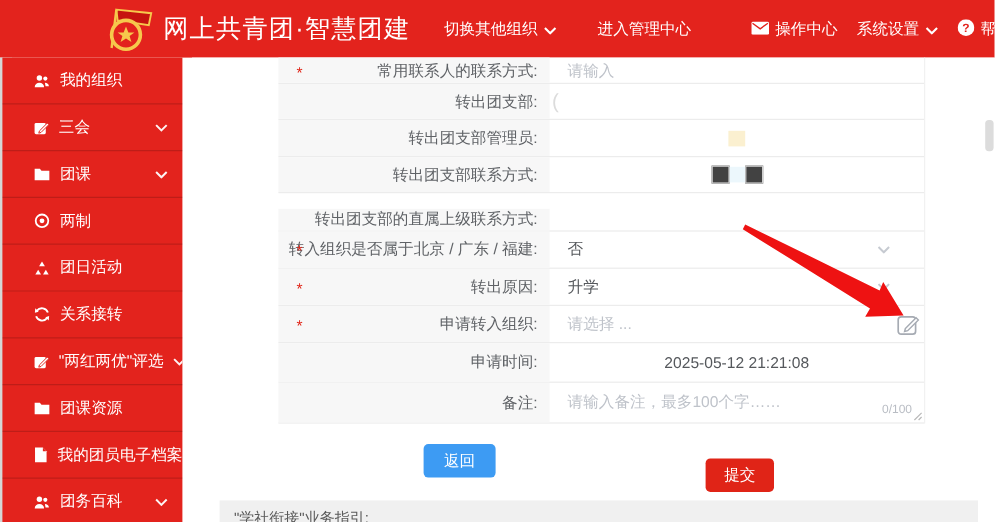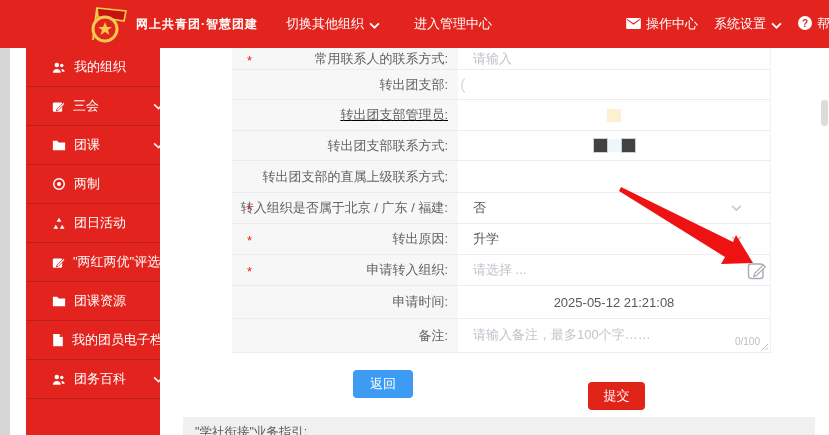--- a/index.html
+++ b/index.html
@@ -15,30 +15,30 @@
     --arrow:#ee1212;
   }
   html,body{margin:0;padding:0;background:#fff;}
   .stage{position:relative;width:829px;height:435px;overflow:hidden;background:#fff;
          font-family:"Liberation Sans","DejaVu Sans",sans-serif;}
 
   
   .hdr{position:absolute;left:0;top:0;width:829px;height:48px;background:var(--red);
        display:flex;align-items:center;color:#fff;}
   .hdr .logo{margin-left:84px;flex:none;display:flex;align-items:center;}
-  .hdr .title{font-size:12px;font-weight:bold;margin-left:8px;letter-spacing:1px;white-space:nowrap;}
+  .hdr .title{font-size:21px;font-weight:normal;margin-left:8px;letter-spacing:1px;white-space:nowrap;}
   .hdr-link{font-size:13px;display:flex;align-items:center;gap:5px;white-space:nowrap;cursor:pointer;text-align:center;}
   .hdr-link.switch{margin-left:28px;}
   .hdr-link.admin{margin-left:34px;}
   .hdr-right{position:absolute;right:-14px;top:0;height:48px;display:flex;align-items:center;gap:16px;}
   .hdr-right .hdr-link{gap:5px;}
 
   
   .left-strip{position:absolute;left:0;top:48px;width:10px;bottom:0;background:#d6d6d6;}
-  .sidebar{position:absolute;left:26px;top:48px;width:150px;bottom:0;background:var(--red);
+  .sidebar{position:absolute;left:2px;top:48px;width:150px;bottom:0;background:var(--red);
            display:flex;flex-direction:column;}
   .sb-item{height:38px;flex:none;display:flex;align-items:center;gap:8px;
            padding:0 12px 0 26px;border-bottom:1px solid var(--red-sep);
            color:#fff;font-size:13px;cursor:pointer;white-space:nowrap;overflow:hidden;}
   .sb-icon{flex:none;display:flex;align-items:center;}
   .sb-chev{margin-left:auto;flex:none;display:flex;align-items:center;opacity:.95;}
 
   
   .main{position:absolute;left:160px;top:48px;right:0;bottom:0;background:#fff;}
   .form-table{position:absolute;left:72px;top:0;width:538px;border-right:1px solid #f1f1f1;}
@@ -187,20 +187,31 @@
           <svg width="14" height="13" viewBox="0 0 16 15">
             <path d="M8 1l2.8 4.6H5.2z" fill="#fff"></path>
             <path d="M1.6 13.6l2.7-4.7 2.8 4.6z" fill="#fff"></path>
             <path d="M14.4 13.6H9l2.7-4.6z" fill="#fff"></path>
           </svg>
         </span>
         <span class="sb-label">团日活动</span>
       </div>
       <div class="sb-item">
         <span class="sb-icon">
+          <svg width="14" height="14" viewBox="0 0 16 16" fill="none">
+            <path d="M13.6 6.2A6 6 0 0 0 3.2 4.4" stroke="#fff" stroke-width="1.8"></path>
+            <path d="M2.4 9.8A6 6 0 0 0 12.8 11.6" stroke="#fff" stroke-width="1.8"></path>
+            <polygon points="1.6,2.2 4.8,5.4 1.2,6.4" fill="#fff"></polygon>
+            <polygon points="14.4,13.8 11.2,10.6 14.8,9.6" fill="#fff"></polygon>
+          </svg>
+        </span>
+        <span class="sb-label">关系接转</span>
+      </div>
+      <div class="sb-item">
+        <span class="sb-icon">
           <svg width="13" height="13" viewBox="0 0 16 16">
             <rect x="1" y="3" width="11.5" height="11.5" rx="1.5" fill="#fff"></rect>
             <path d="M6 11.2 14 3.2l1.6 1.6-8 8-2.3.7z" fill="#fff" stroke="#e3231d" stroke-width="1"></path>
           </svg>
         </span>
         <span class="sb-label">"两红两优"评选</span>
         <span class="sb-chev">
           <svg width="11" height="7" viewBox="0 0 10 6">
             <path d="M1 1l4 4 4-4" stroke="currentColor" stroke-width="1.5" fill="none"></path>
           </svg>
@@ -253,39 +264,39 @@
           </div>
         </div>
         <div class="form-row" style="height: 29px;">
           <div class="cell-label">
             <span>转出团支部:</span>
           </div>
           <div class="cell-value">
             <span class="paren">(</span>
           </div>
         </div>
-        <div class="form-row" style="height: 30px; text-decoration: underline;">
+        <div class="form-row" style="height: 30px;">
           <div class="cell-label">
             <span>转出团支部管理员:</span>
           </div>
           <div class="cell-value centered">
             <span class="rbox cream"></span>
           </div>
         </div>
         <div class="form-row" style="height: 29px;">
           <div class="cell-label">
             <span>转出团支部联系方式:</span>
           </div>
           <div class="cell-value centered">
             <span class="rbox dark"></span>
             <span class="rbox lite"></span>
             <span class="rbox dark"></span>
           </div>
         </div>
-        <div class="form-row" style="height: 31px;">
+        <div class="form-row" style="height: 31px; align-items: flex-end;">
           <div class="cell-label">
             <span>转出团支部的直属上级联系方式:</span>
           </div>
           <div class="cell-value"></div>
         </div>
         <div class="form-row" style="height: 30px;">
           <div class="cell-label">
             <span class="req">*</span>
             <span>转入组织是否属于北京 / 广东 / 福建:</span>
           </div>

